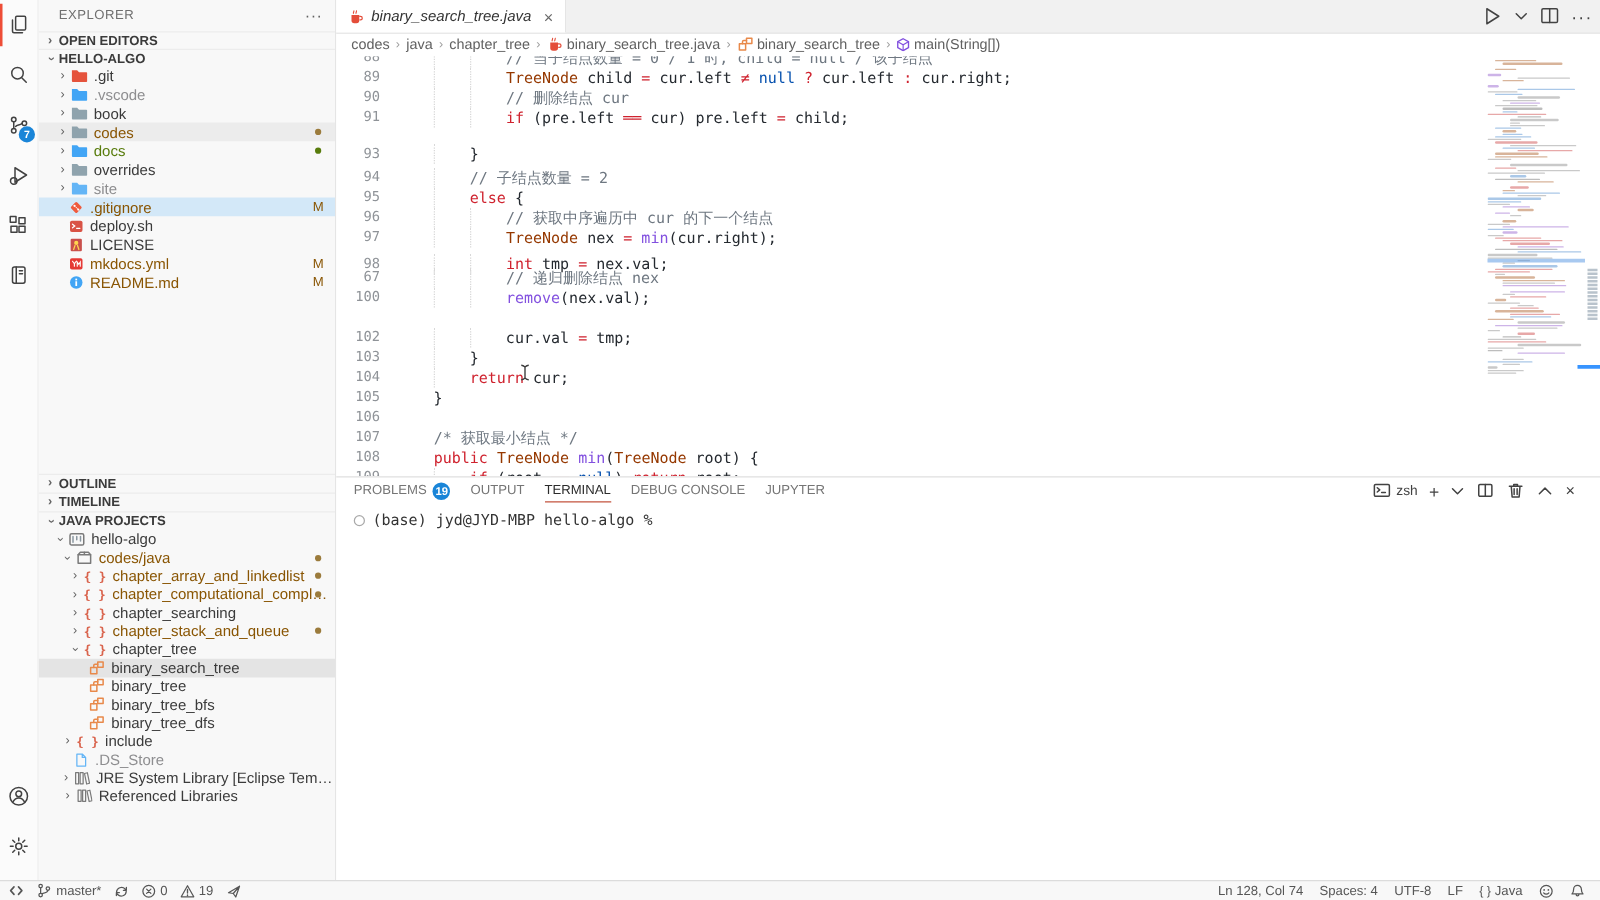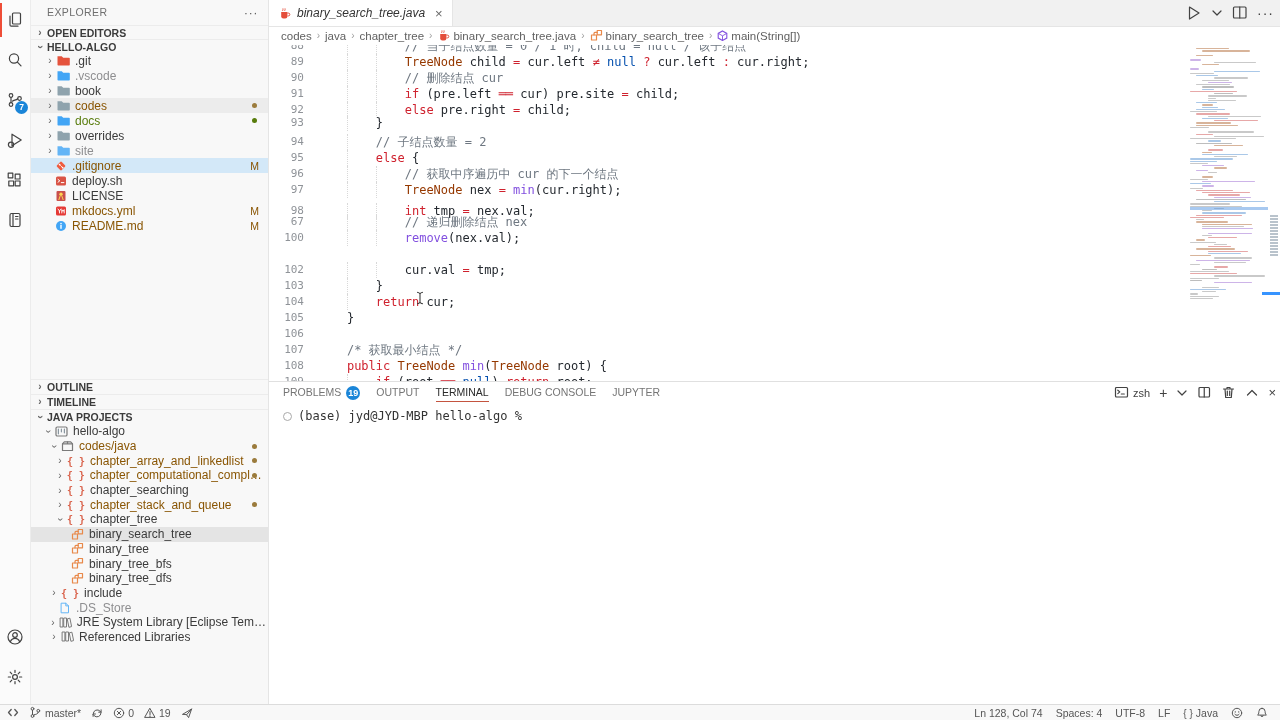--- a/index.html
+++ b/index.html
@@ -55,21 +55,21 @@
   .rmark{position:absolute;right:2px;width:8px;height:1.5px;background:#b9c3cc;}
   #cursor-mark{position:absolute;top:292px;right:0;width:18px;height:3px;background:#3794ff;}
   #ibeam{position:absolute;top:291px;left:146px;}
   
   #panel{position:absolute;left:269px;top:381px;right:0;bottom:15px;background:#fff;border-top:1px solid #e0e0e0;}
   #panel-tabs{position:absolute;top:0;left:14px;right:0;height:21px;display:flex;align-items:center;gap:16px;font-size:10.5px;color:#757575;}
   .ptab{display:flex;align-items:center;gap:5px;cursor:pointer;position:relative;height:21px;line-height:21px;}
   .ptab.active{color:#2b2b2b;}
   .ptab.active::after{content:"";position:absolute;left:0;right:0;bottom:1px;height:1.5px;background:#c4543f;}
   .p-badge{min-width:14px;height:14px;border-radius:8px;background:#1a85d8;color:#fff;font-size:9px;line-height:14px;text-align:center;font-weight:bold;}
-  #panel-controls{position:absolute;top:0;right:4px;height:21px;display:flex;align-items:center;gap:9px;color:#424242;}
+  #panel-controls{position:absolute;top:0;right:20px;height:21px;display:flex;align-items:center;gap:9px;color:#424242;}
   .pc-shell{display:flex;align-items:center;gap:4px;font-size:11px;color:#424242;}
   #term-line{position:absolute;top:27px;left:14px;display:flex;align-items:center;gap:6px;
              font-family:"DejaVu Sans Mono",monospace;font-size:12px;color:#333;}
   #term-deco{width:7px;height:7px;border:1px solid #a9a9a9;border-radius:50%;}
   
   #statusbar{position:absolute;left:0;bottom:0;width:1280px;height:15px;background:#f8f8f8;border-top:1px solid #dcdcdc;
              display:flex;align-items:center;font-size:10.5px;color:#565656;}
   .sb-left{display:flex;align-items:center;gap:10px;padding-left:7px;}
   .sb-right{margin-left:auto;display:flex;align-items:center;gap:13px;padding-right:12px;}
   .sb-item{display:flex;align-items:center;gap:3px;cursor:pointer;white-space:nowrap;}
@@ -546,25 +546,21 @@
         <div class="cl" style="top:9px">
       <span class="ln">89</span>
       <span class="ct"><i class="guide" style="left:4ch"></i><i class="guide" style="left:8ch"></i><span class="tk-pl">            </span><span class="tk-ty">TreeNode</span><span class="tk-pl"> child </span><span class="tk-op">=</span><span class="tk-pl"> cur.left </span><span class="tk-op">≠</span><span class="tk-pl"> </span><span class="tk-co">null</span><span class="tk-pl"> </span><span class="tk-op">?</span><span class="tk-pl"> cur.left </span><span class="tk-op">:</span><span class="tk-pl"> cur.right;</span></span>
         </div>
         <div class="cl" style="top:25px">
       <span class="ln">90</span>
       <span class="ct"><i class="guide" style="left:4ch"></i><i class="guide" style="left:8ch"></i><span class="tk-pl">            </span><span class="tk-cm">// 删除结点 cur</span></span>
         </div>
         <div class="cl" style="top:41px">
       <span class="ln">91</span>
-      <span class="ct"><i class="guide" style="left:4ch"></i><i class="guide" style="left:8ch"></i><span class="tk-pl">            </span><span class="tk-kw">if</span><span class="tk-pl"> (pre.left </span><span class="tk-op">══</span><span class="tk-pl"> cur) pre.site </span><span class="tk-op">=</span><span class="tk-pl"> child;</span></span>
-        </div>
-        <div class="cl" style="top:57px">
-      <span class="ln">92</span>
-      <span class="ct"><i class="guide" style="left:4ch"></i><i class="guide" style="left:8ch"></i><span class="tk-pl">            </span><span class="tk-kw">else</span><span class="tk-pl"> pre.right </span><span class="tk-op">=</span><span class="tk-pl"> child;</span></span>
+      <span class="ct"><i class="guide" style="left:4ch"></i><i class="guide" style="left:8ch"></i><span class="tk-pl">            </span><span class="tk-kw">if</span><span class="tk-pl"> (pre.left </span><span class="tk-op">══</span><span class="tk-pl"> cur) pre.left </span><span class="tk-op">=</span><span class="tk-pl"> child;</span></span>
         </div>
         <div class="cl" style="top:70px">
       <span class="ln">93</span>
       <span class="ct"><i class="guide" style="left:4ch"></i><span class="tk-pl">        }</span></span>
         </div>
         <div class="cl" style="top:89px">
       <span class="ln">94</span>
       <span class="ct"><i class="guide" style="left:4ch"></i><span class="tk-pl">        </span><span class="tk-cm">// 子结点数量 = 2</span></span>
         </div>
         <div class="cl" style="top:105px">

